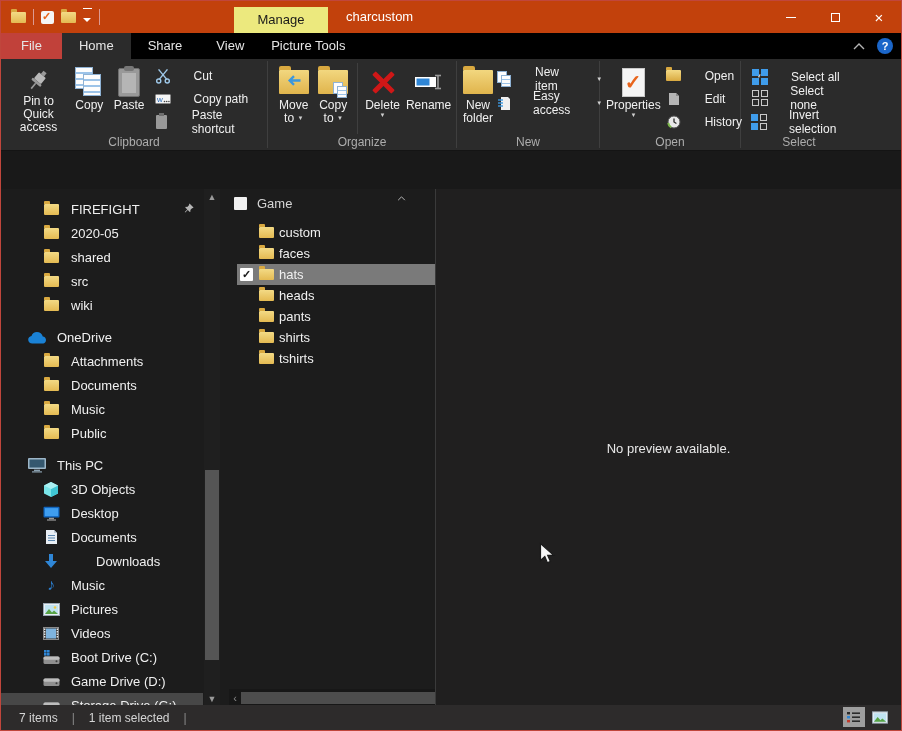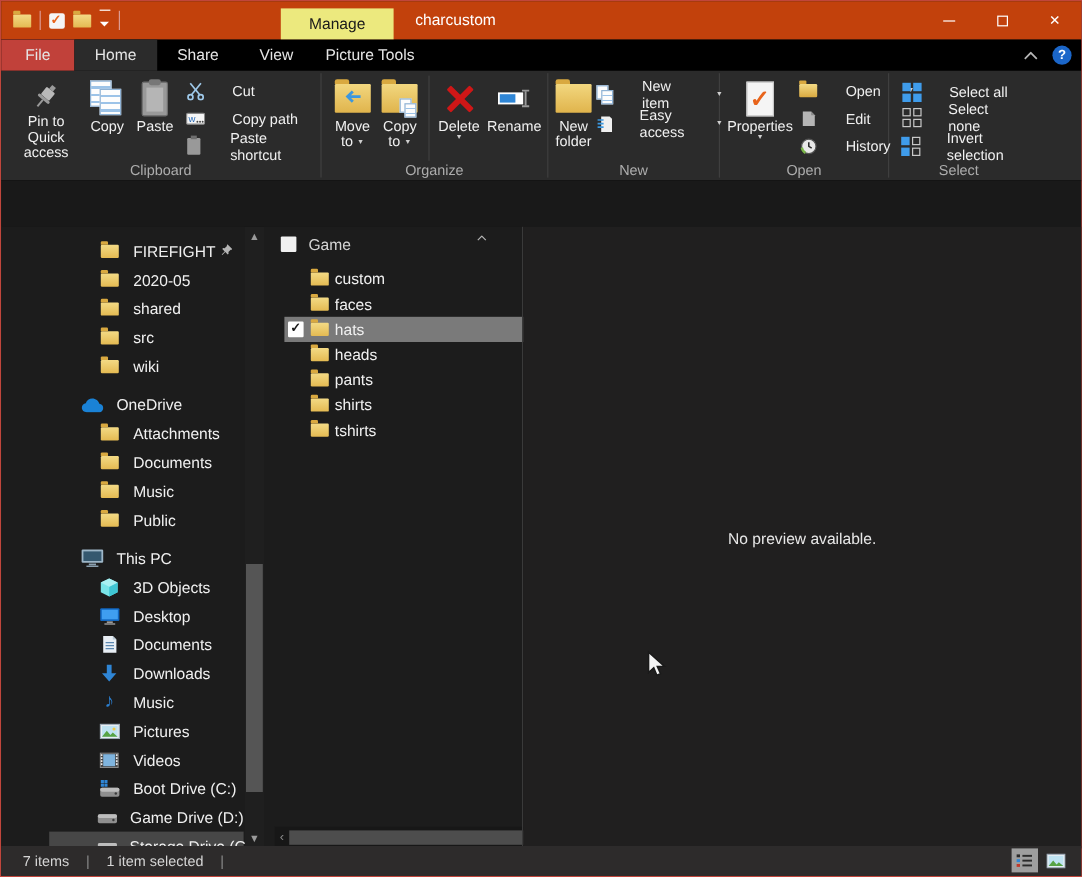--- a/index.html
+++ b/index.html
@@ -108,21 +108,21 @@
   .searchbox input { flex:1; background:transparent; border:0; outline:0; color:#d0d0d0; font-size:13px;
                      font-family:"Liberation Sans", sans-serif; }
   .searchbox input::placeholder { color:#9a9a9a; }
 
   
   .main { position:absolute; top:188px; left:0; width:900px; height:518px; background:#1c1c1c; }
   .pane-div { position:absolute; left:434px; top:0; bottom:0; width:1px; background:#3a3a3a; }
 
   
   .sidebar { position:absolute; left:0; top:0; width:228px; height:100%; overflow:hidden; }
-  .sb-list { padding-top:8px;padding-left:40px; }
+  .sb-list { padding-top:8px; }
   .sb-item { position:relative; height:24px; display:flex; align-items:center; margin-right:26px; font-size:13px; }
   .sb-item.gap { margin-bottom:8px; }
   .sb-item.hl { background:#474747; }
   .sb-label { margin-left:10px; white-space:nowrap; }
   .ic { display:inline-flex; width:20px; justify-content:center; align-items:center; }
   .sb-pin { position:absolute; right:8px; top:5px; }
   .music-note { color:#2b7fd0; font-size:16px; font-weight:bold; line-height:14px; }
   .sb-scroll { position:absolute; right:9px; top:0; width:16px; height:100%; background:#1f1f1f; }
   .sb-thumb { position:absolute; left:1px; width:14px; top:281px; height:190px; background:#555; }
   .scroll-arrow { position:absolute; left:0; width:16px; height:16px; color:#9a9a9a; font-size:9px;
@@ -607,21 +607,21 @@
                 <path fill="#b9c8d6" d="M9 1l3 3H9z"></path>
                 <g stroke="#5b87b0" stroke-width="1">
                   <line x1="3" y1="6.5" x2="10" y2="6.5"></line>
                   <line x1="3" y1="9" x2="10" y2="9"></line>
                   <line x1="3" y1="11.5" x2="10" y2="11.5"></line>
                 </g>
               </svg>
             </span>
             <span class="sb-label">Documents</span>
           </div>
-          <div class="sb-item" style="padding-left: 40px;">
+          <div class="sb-item" style="padding-left: 40px; gap: 25px;">
             <span class="ic">
               <svg width="14" height="16" viewBox="0 0 14 16">
                 <path fill="#2f86d6" d="M5 1h4v7h4l-6 7-6-7h4z"></path>
               </svg>
             </span>
             <span class="sb-label">Downloads</span>
           </div>
           <div class="sb-item" style="padding-left: 40px;">
             <span class="ic">
               <span class="music-note">♪</span>

